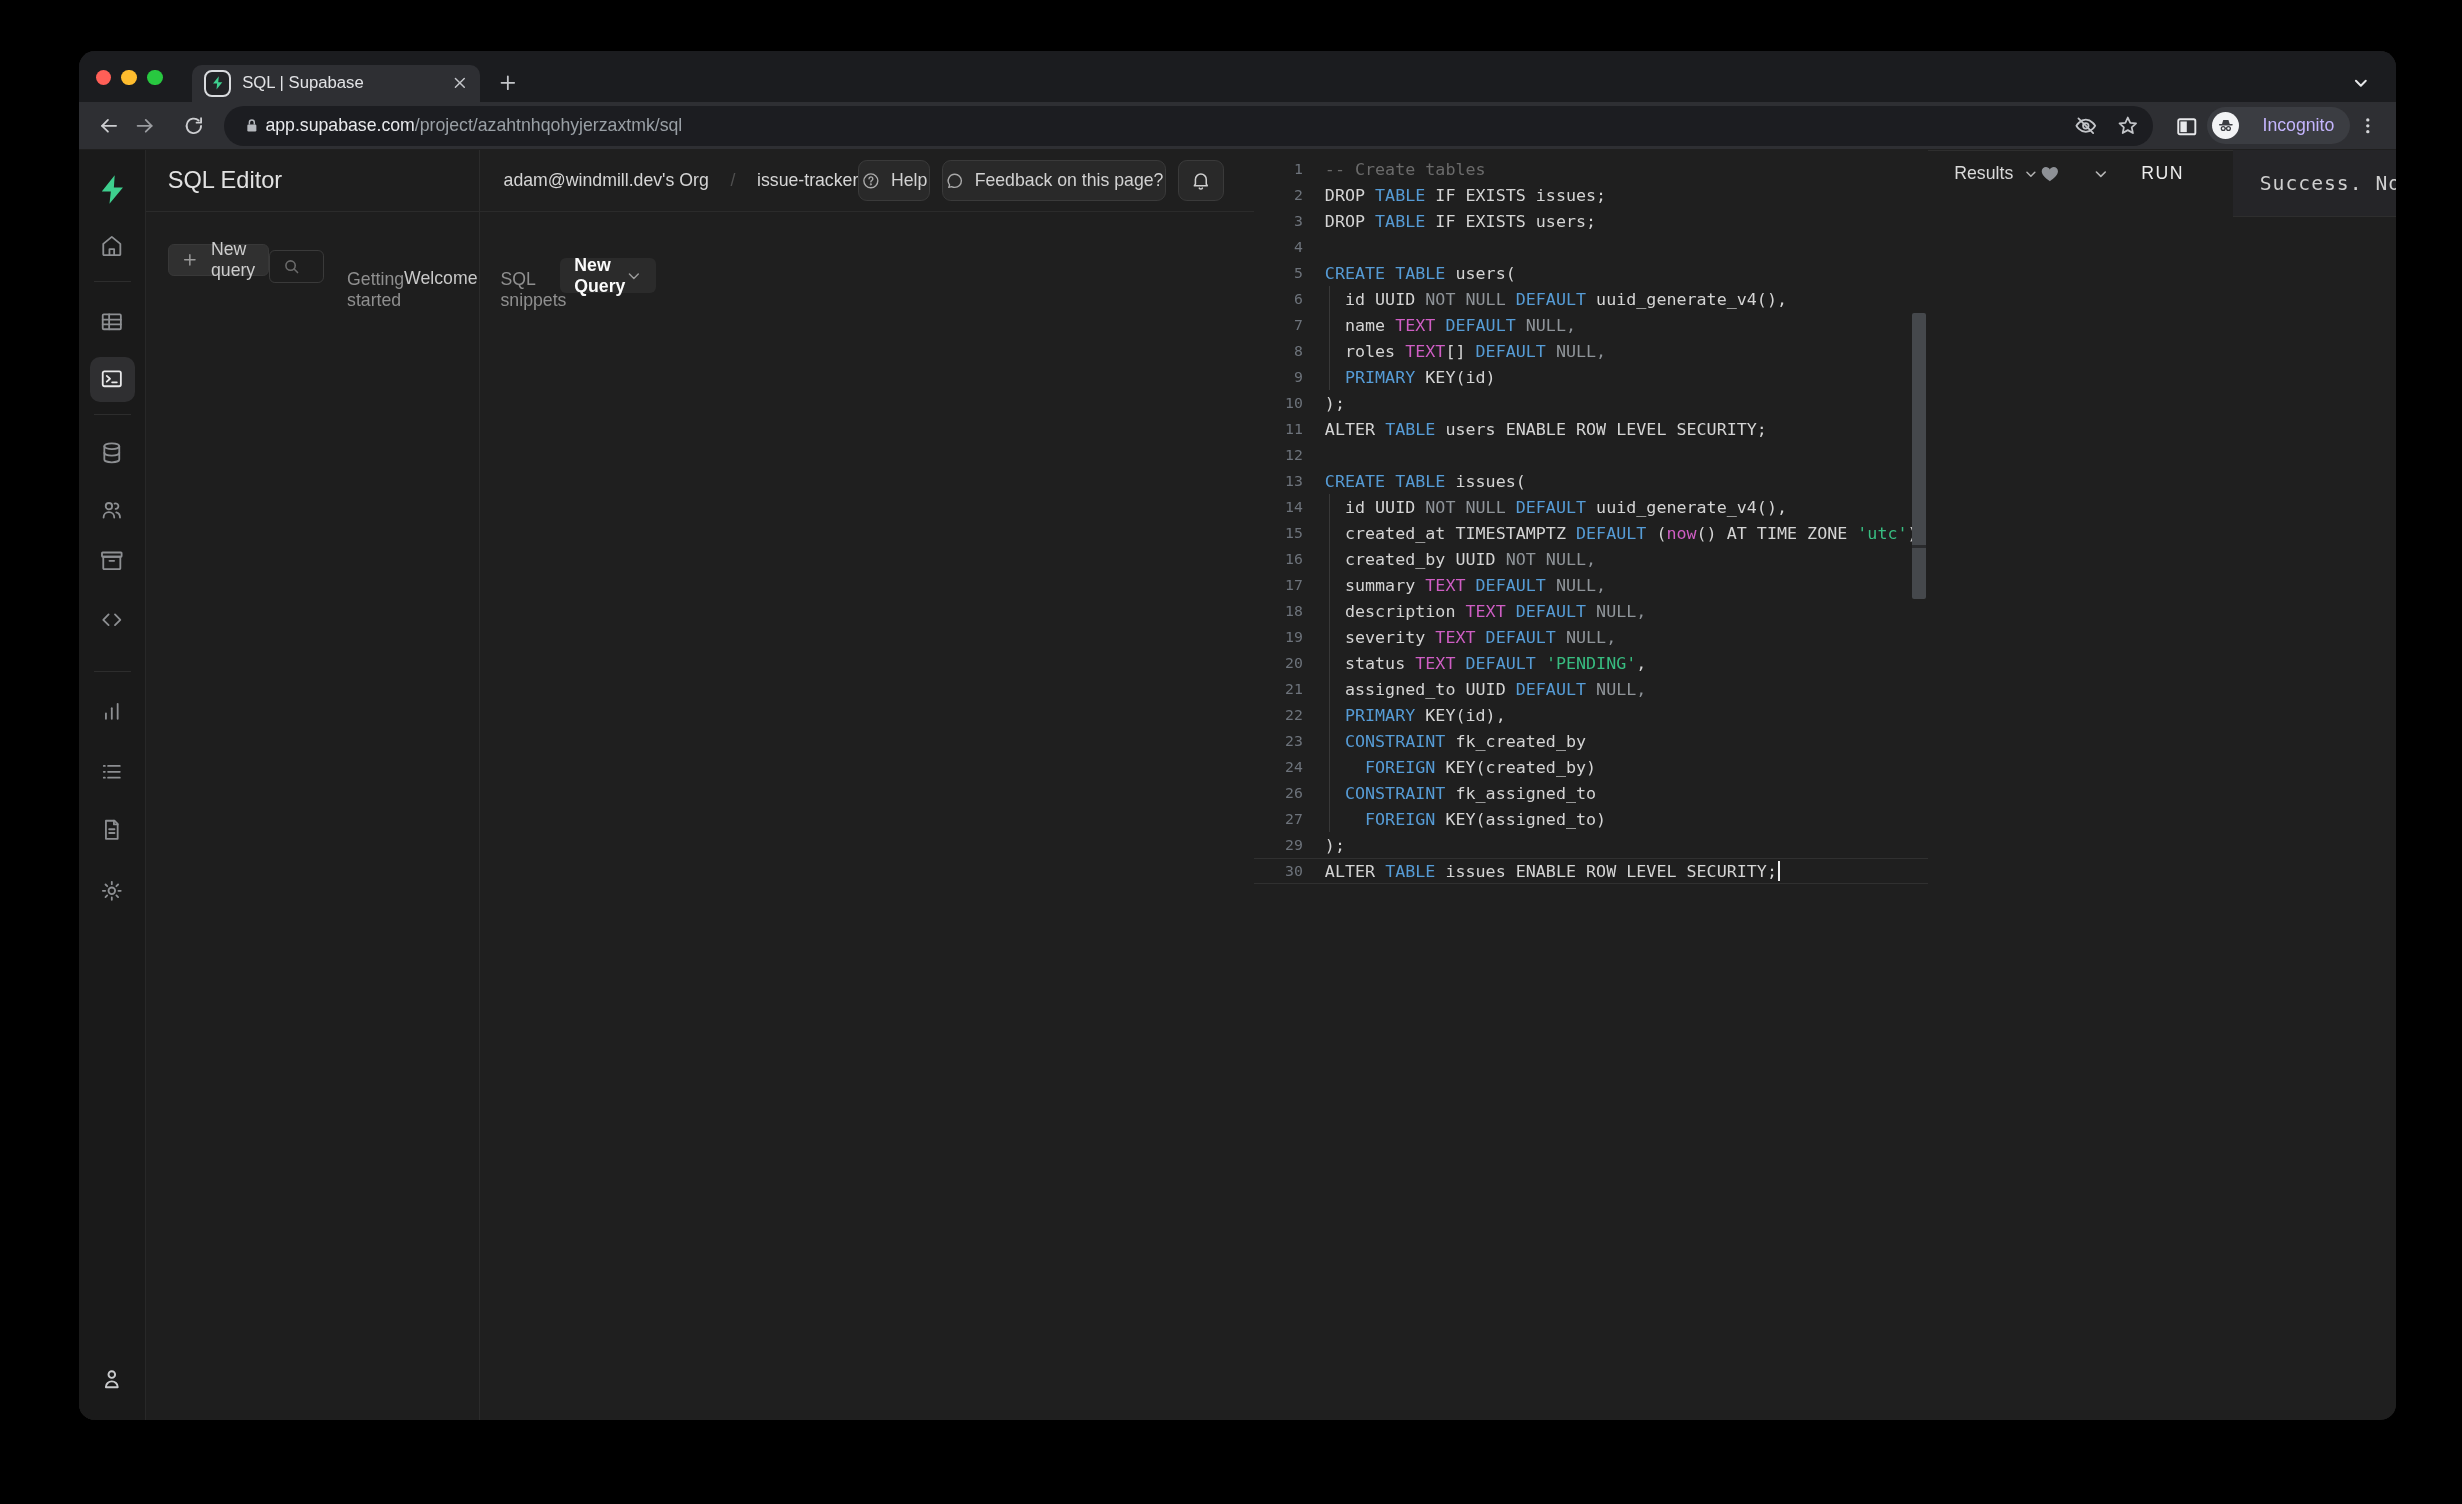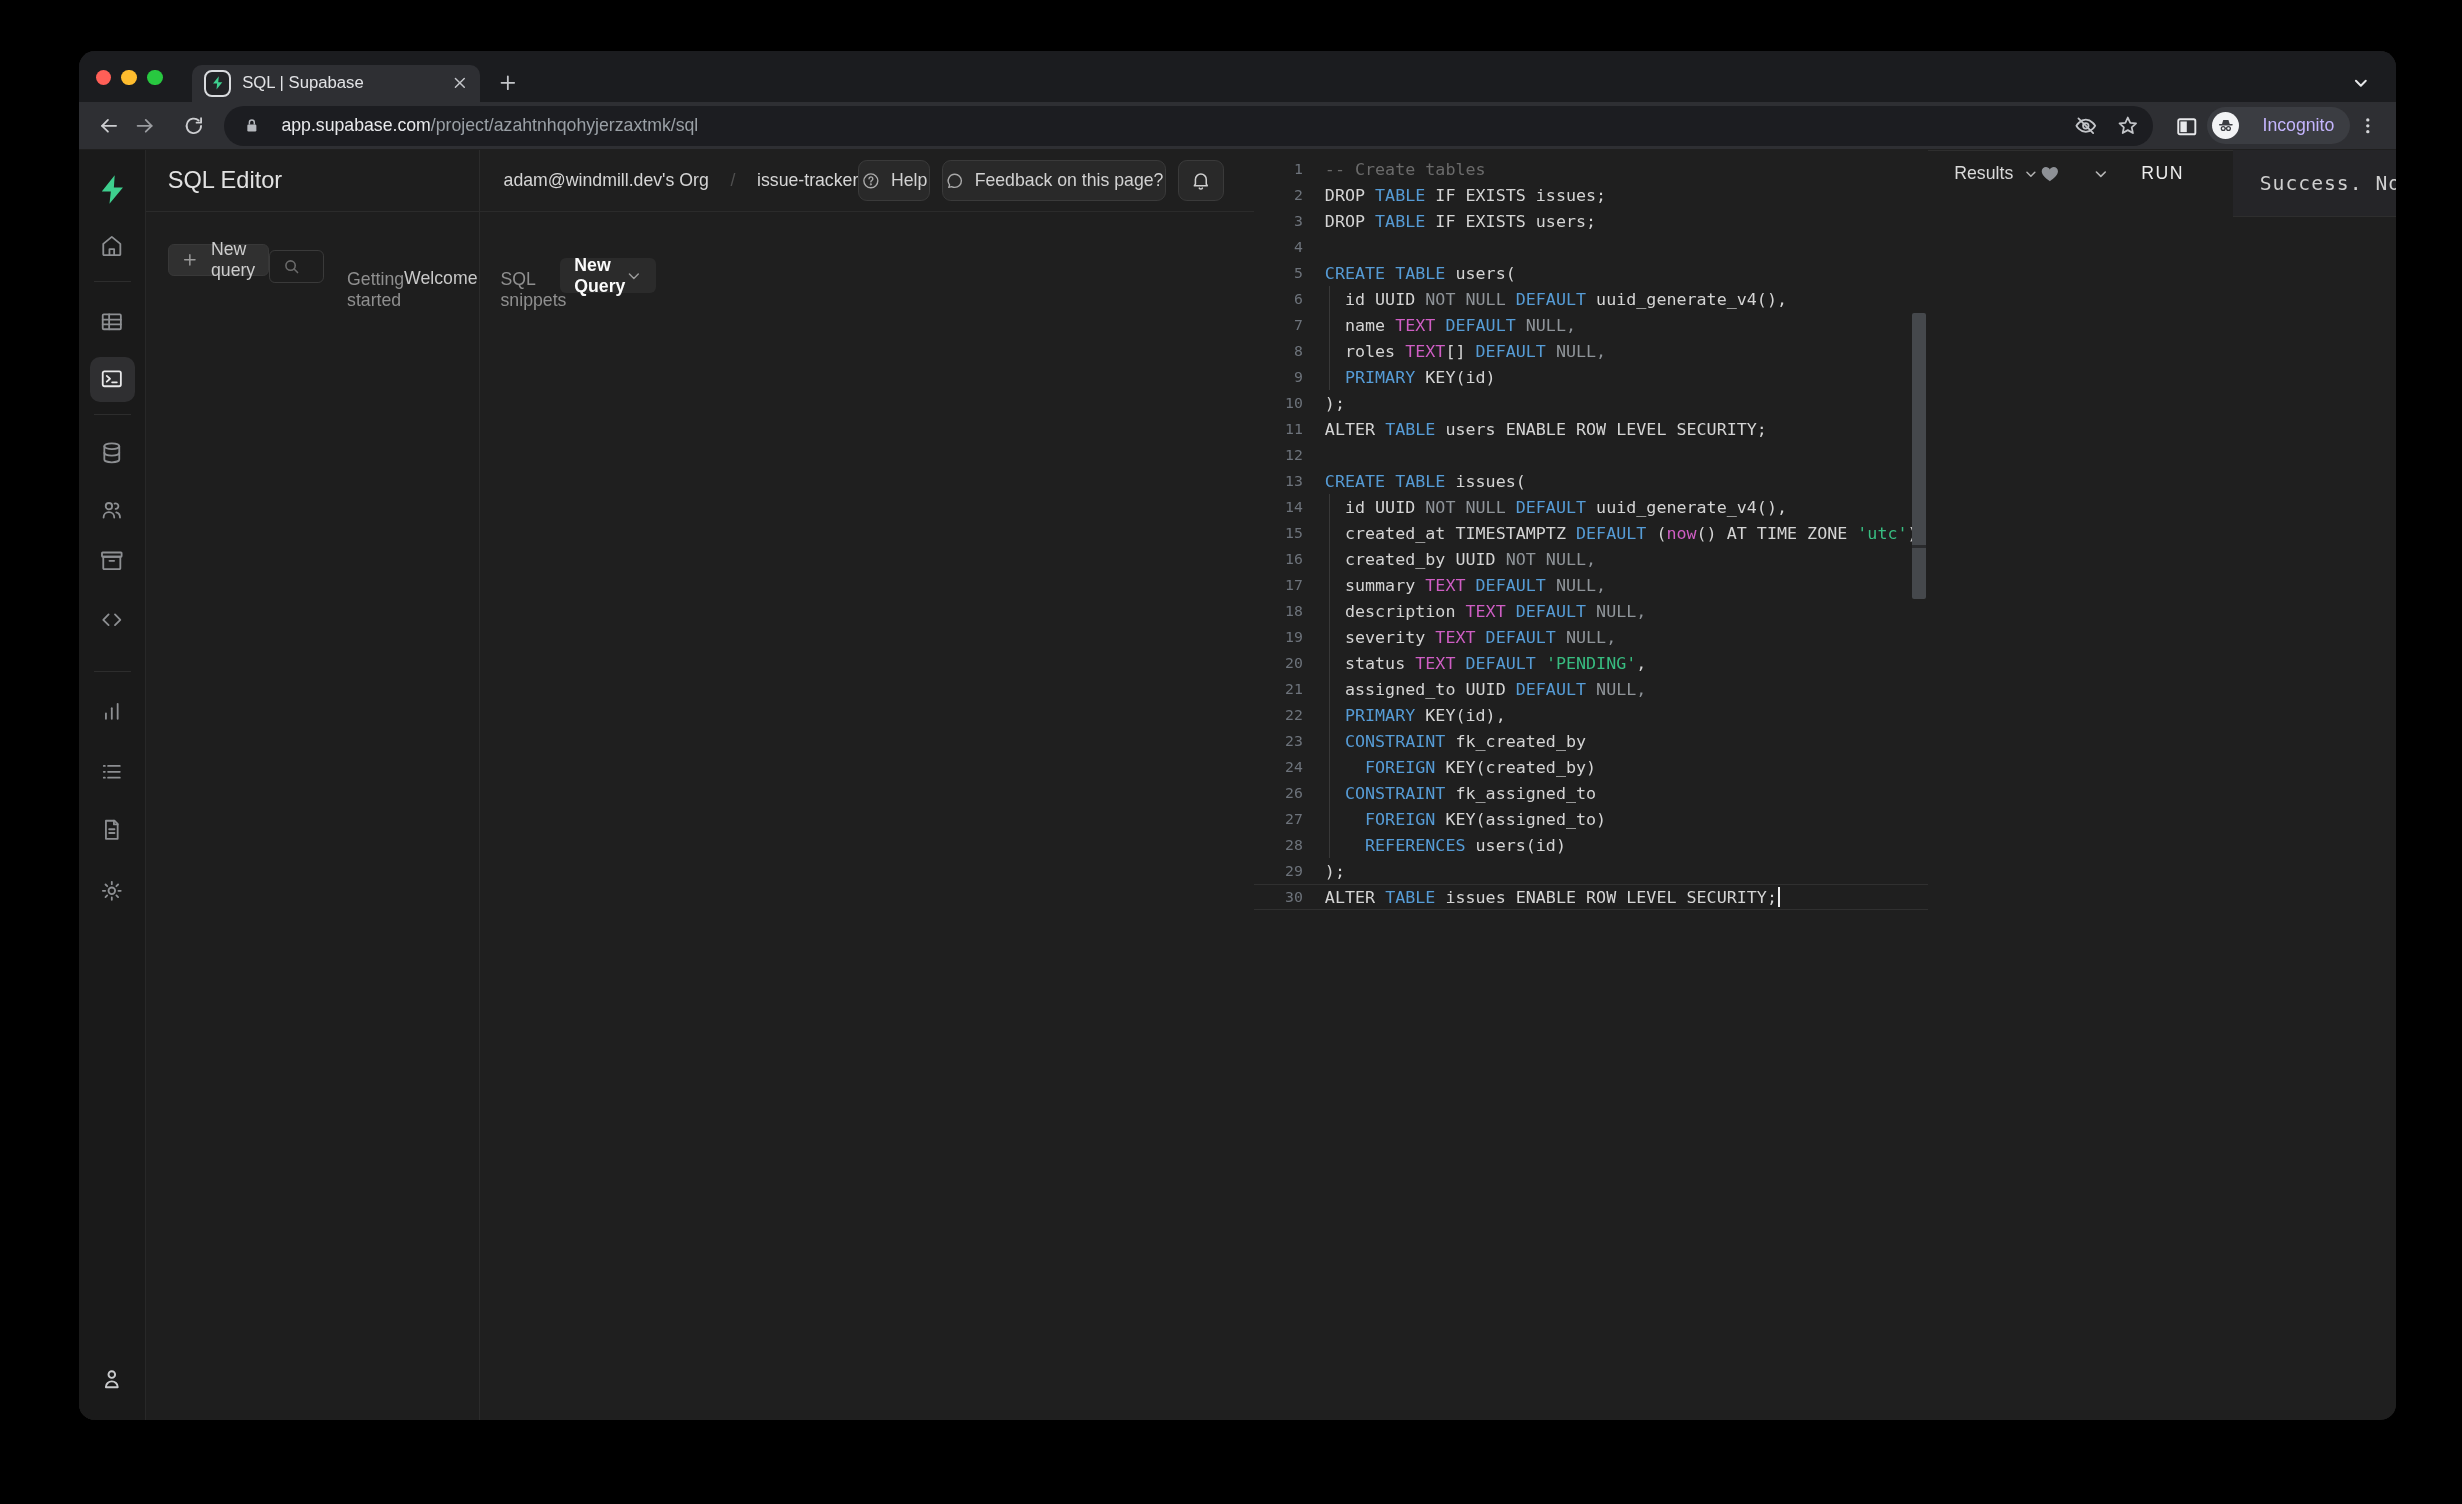--- a/index.html
+++ b/index.html
@@ -23,21 +23,21 @@
   .tab-title { margin-left:10.8px; font-size:16.7px; color:#e2e3e6; flex:1; white-space:nowrap;
                overflow:hidden; }
   .icon-btn { display:flex; align-items:center; justify-content:center; color:#c3c5c9; }
   .newtab { position:absolute; left:418px; top:20.7px; }
   .strip-chev { position:absolute; left:2272px; top:21.7px; }
 
   .toolbar { position:relative; height:47px; background:#2e2f33; }
   .tb-abs { position:absolute; }
   .urlpill { position:absolute; left:145px; top:3.9px; width:1929px; height:40px; border-radius:20.7px;
              background:#1c1d21; display:flex; align-items:center; padding:0 13.8px 0 17.7px; }
-  .url { margin-left:20px; font-size:17.7px; white-space:nowrap; }
+  .url { margin-left:4px; font-size:17.7px; white-space:nowrap; }
   .url .host { color:#e9eaed; }
   .url .path { color:#9aa0a6; }
   .pill-spacer { flex:1; }
   .incog { position:absolute; left:2128px; top:4.9px; height:37px; border-radius:18.7px; background:#3b3d42;
            display:flex; align-items:center; padding:0 15.8px 0 4.9px; }
   .incog-circle { width:27.6px; height:27.6px; border-radius:50%; background:#f2f3f5;
                   display:flex; align-items:center; justify-content:center; }
   .incog-label { margin-left:23px; font-size:17.7px; color:#c4b5fd; }
 
   
@@ -503,24 +503,20 @@
               <span class="ccode"><span class="tk-w">    </span><span class="tk-k">FOREIGN</span><span class="tk-w"> KEY(created_by)</span></span>
             </div>
             <div class="crow g">
               <span class="ln">26</span>
               <span class="ccode"><span class="tk-w">  </span><span class="tk-k">CONSTRAINT</span><span class="tk-w"> fk_assigned_to</span></span>
             </div>
             <div class="crow g">
               <span class="ln">27</span>
               <span class="ccode"><span class="tk-w">    </span><span class="tk-k">FOREIGN</span><span class="tk-w"> KEY(assigned_to)</span></span>
             </div>
-            <div class="crow g">
-              <span class="ln">28</span>
-              <span class="ccode"><span class="tk-w">    </span><span class="tk-k">REFERENCES</span><span class="tk-w"> users(id)</span></span>
-            </div>
             <div class="crow">
               <span class="ln">29</span>
               <span class="ccode"><span class="tk-w">);</span></span>
             </div>
             <div class="crow cur">
               <span class="ln">30</span>
               <span class="ccode"><span class="tk-w">ALTER </span><span class="tk-k">TABLE</span><span class="tk-w"> issues ENABLE ROW LEVEL SECURITY;</span><span class="caret"></span></span>
             </div>
           </div>
         <div class="scrollbar">

